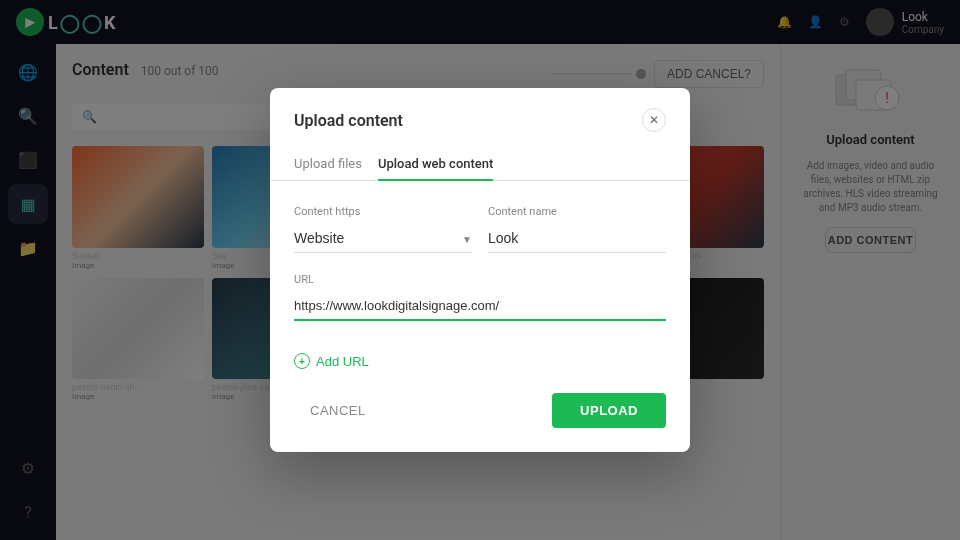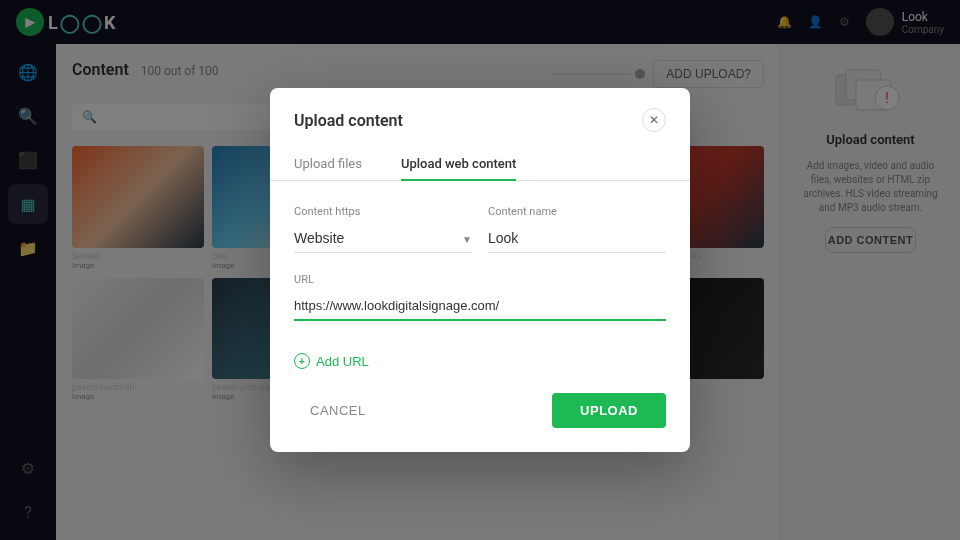--- a/index.html
+++ b/index.html
@@ -300,21 +300,21 @@
       font-size: 12px;
       background: white;
     }
 
     
     .modal-tabs {
       display: flex;
       padding: 0 24px;
       margin-top: 16px;
       border-bottom: 1px solid #e0e0e0;
-      gap: 39px;
+      gap: 16px;
     }
     .modal-tab {
       padding: 8px 0;
       font-size: 13px;
       color: #888;
       cursor: pointer;
       border-bottom: 2px solid transparent;
       margin-bottom: -1px;
     }
     .modal-tab.active {
@@ -506,21 +506,21 @@
         <div class="content-header">
           <div>
             <span class="content-title">Content</span>
             <span class="content-count">100 out of 100</span>
           </div>
           <div style="display:flex;align-items:center;gap:8px;">
             <div style="display:flex;gap:4px;align-items:center;">
               <div style="width:80px;height:2px;background:#ddd;border-radius:1px;"></div>
               <div style="width:10px;height:10px;border-radius:50%;background:#aaa;"></div>
             </div>
-            <button class="add-content-btn">ADD UPLOAD?</button>
+            <button class="add-content-btn">ADD CANCEL?</button>
           </div>
         </div>
 
         <div class="search-bar">
           <div class="search-input-wrapper">
             <span class="search-icon-sm">🔍</span>
           </div>
         </div>
 
         <div class="image-grid">

